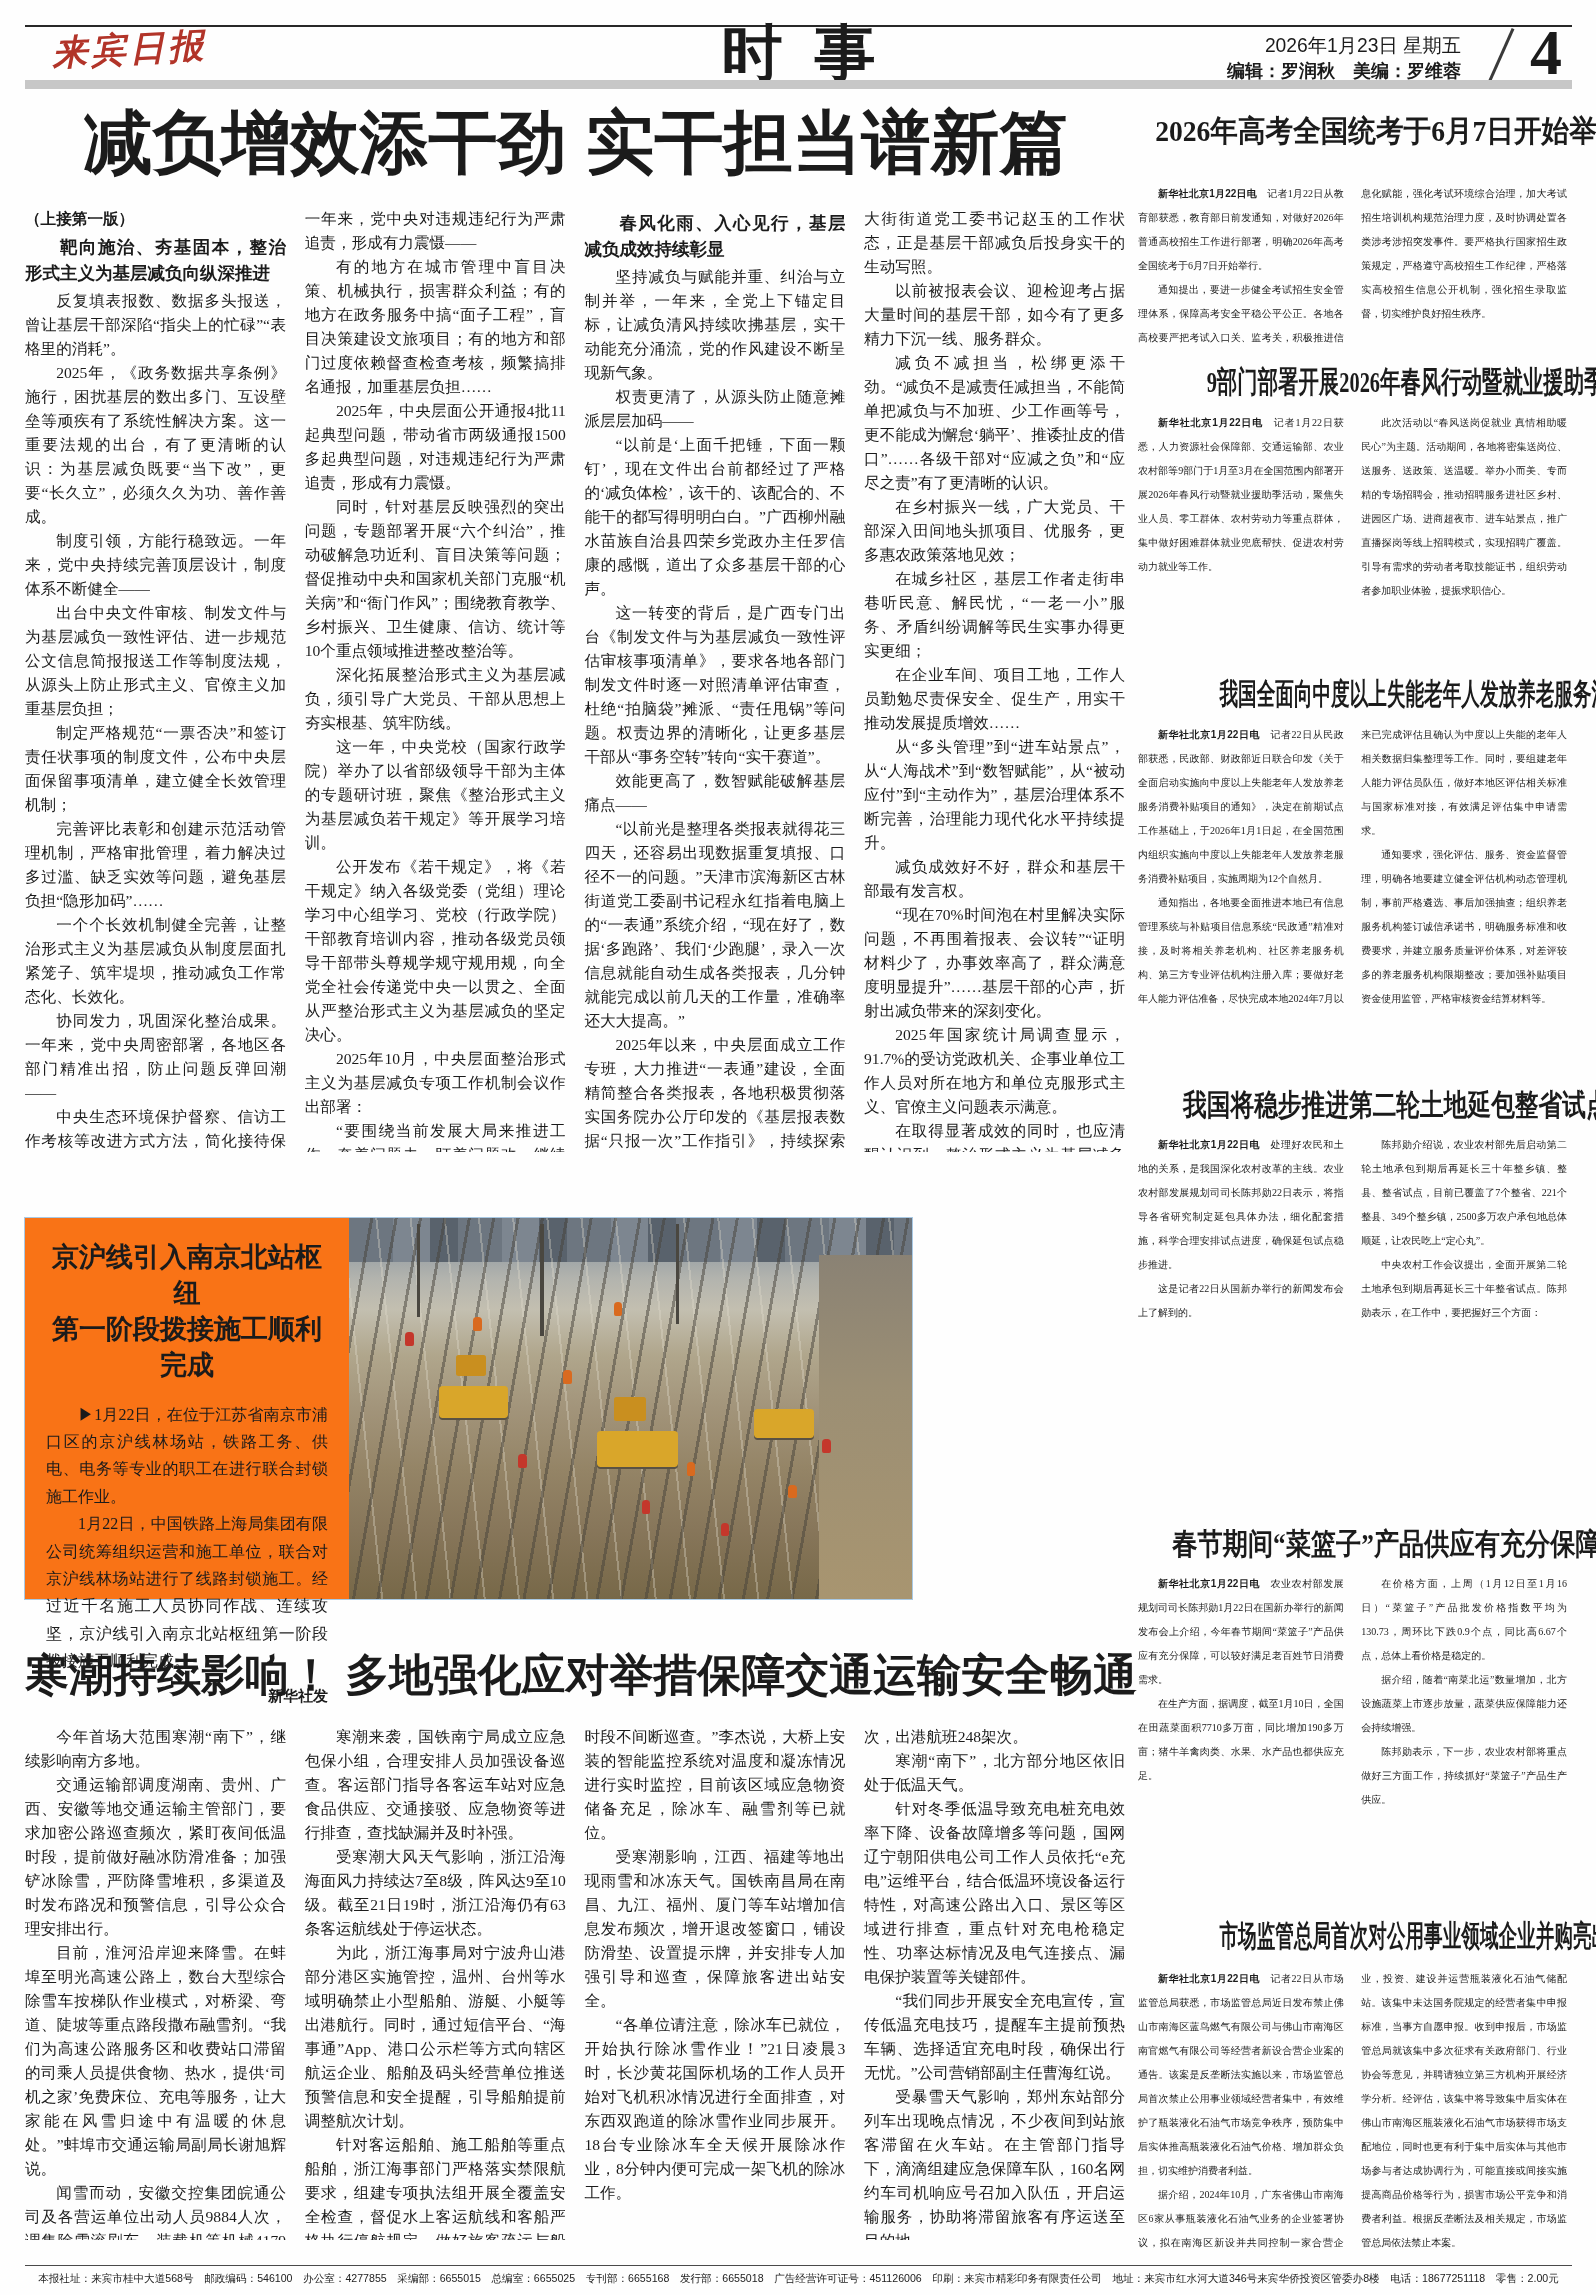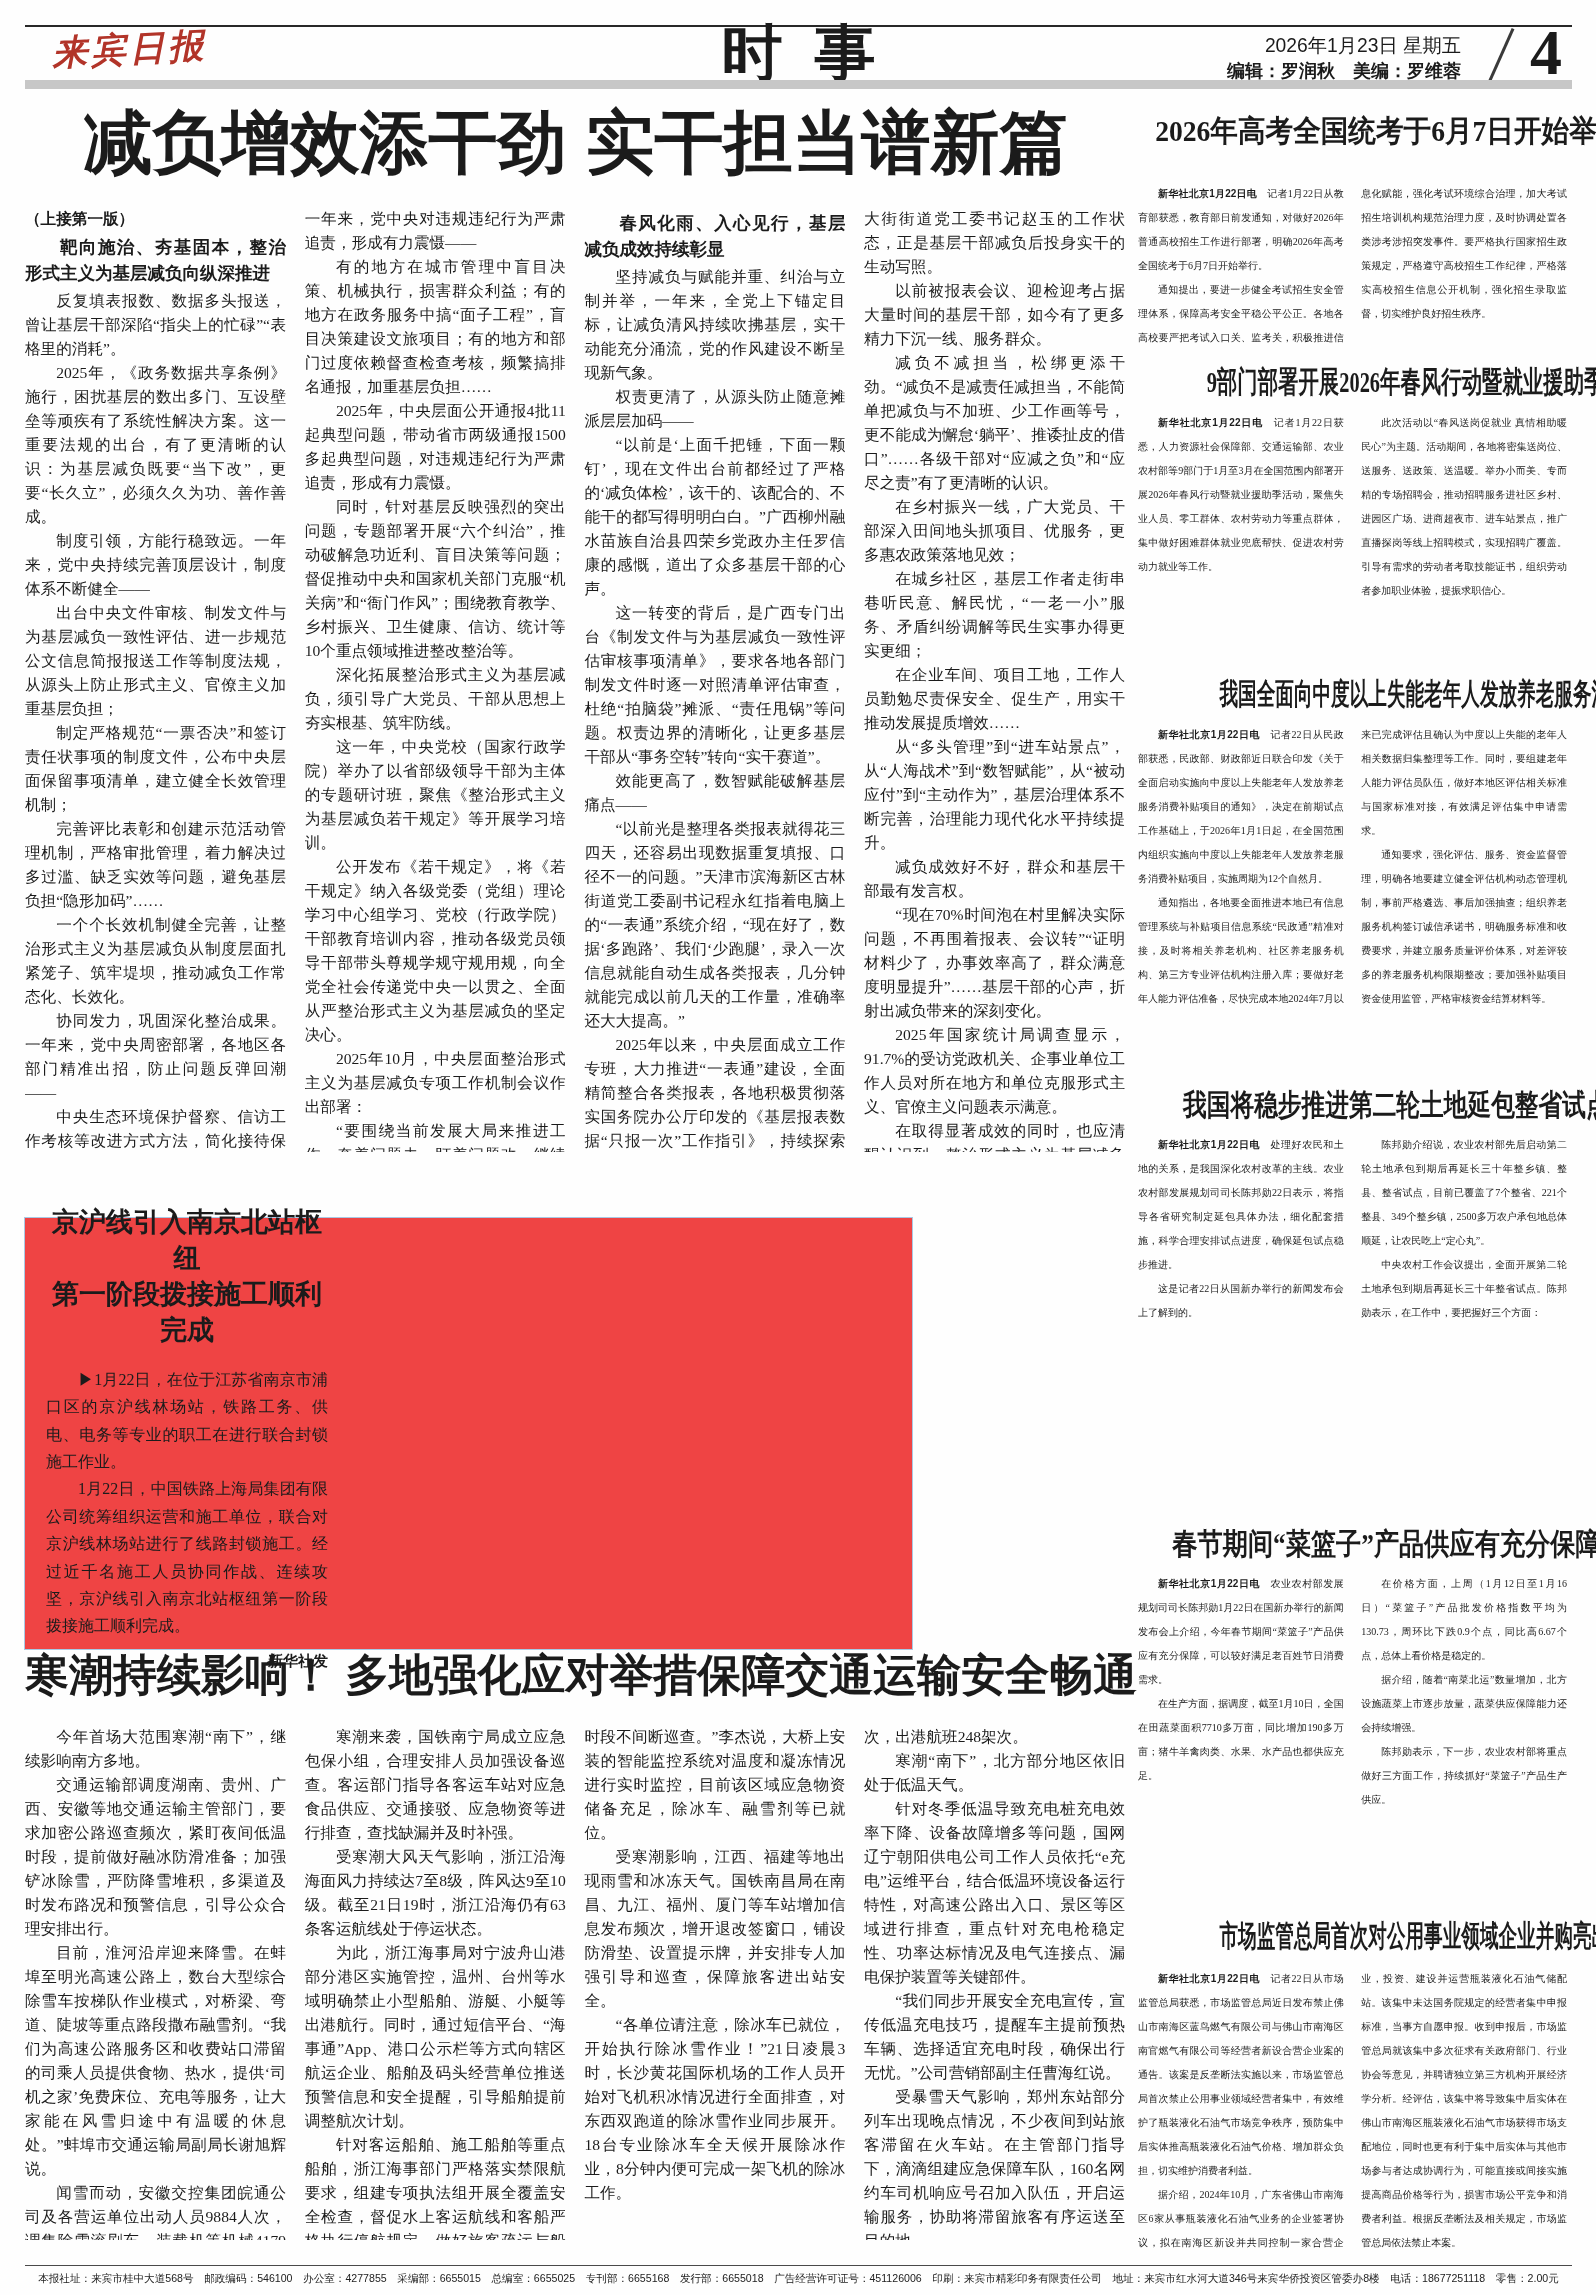--- a/index.html
+++ b/index.html
@@ -29,22 +29,22 @@
            font-size:69px;line-height:75px;font-weight:900;
            font-family:"Liberation Sans",sans-serif;}
   .main-cols{top:207px;left:25px;width:1102px;height:945px;display:flex;gap:18.7px;}
   .col{width:261px;height:100%;overflow:hidden;}
   .col p{font-size:15.6px;line-height:24px;}
   .cont{font-size:15.6px;line-height:24px;text-indent:0;font-weight:bold;}
   .subhead{font-weight:bold;font-size:17.5px;line-height:26px;text-indent:2em;
            text-align:justify;margin:2.5px 0 3.7px 0;font-family:"Liberation Sans",sans-serif;}
 
   
-  .photo-box{top:1217px;left:24px;width:889px;height:433px;border:1.9px solid #a9c9e4;
-             background:#ef4444;display:flex;box-sizing:border-box;align-items:center;}
+  .photo-box{top:1217px;left:24px;width:889px;height:383px;border:1.9px solid #a9c9e4;
+             background:#f97316;display:flex;box-sizing:border-box;}
   .caption-pane{width:324px;box-sizing:border-box;padding:21px 21px 12.5px 21px;}
   .cap-title{font-size:27px;line-height:36px;font-weight:bold;text-align:center;margin:0;}
   .cap-body{margin-top:17.5px;}
   .cap-body p{font-size:16px;line-height:27.4px;}
   .credit{margin-top:12.5px;font-size:15px;font-weight:bold;text-align:right;}
   .photo{flex:1;position:relative;overflow:hidden;
          background:linear-gradient(180deg,#828a94 0%,#9aa1a5 9%,#b3b4ae 16%,#c3bfb0 24%,
                     #b0a68c 36%,#a2947a 50%,#948466 66%,#87765a 82%,#776848 100%);}
   .rails{position:absolute;inset:0;
          background:repeating-linear-gradient(100deg,rgba(70,66,58,0) 0 21px,rgba(70,66,58,.5) 21px 24px),

